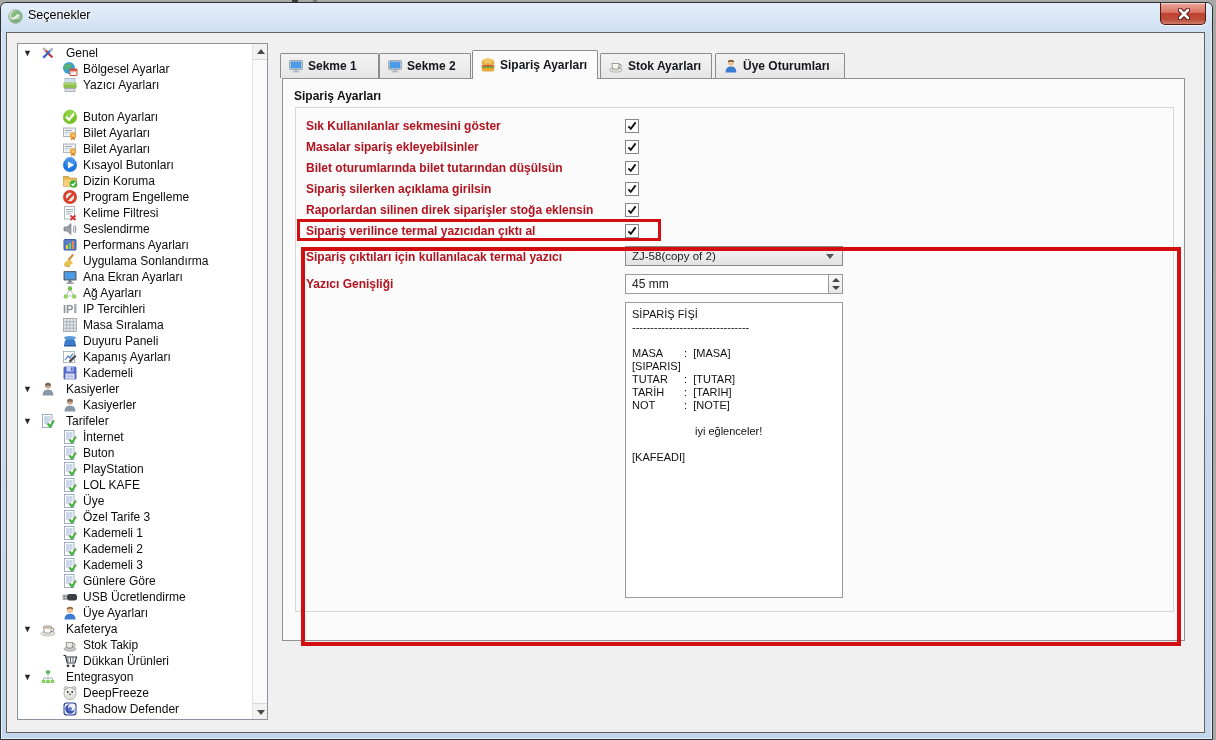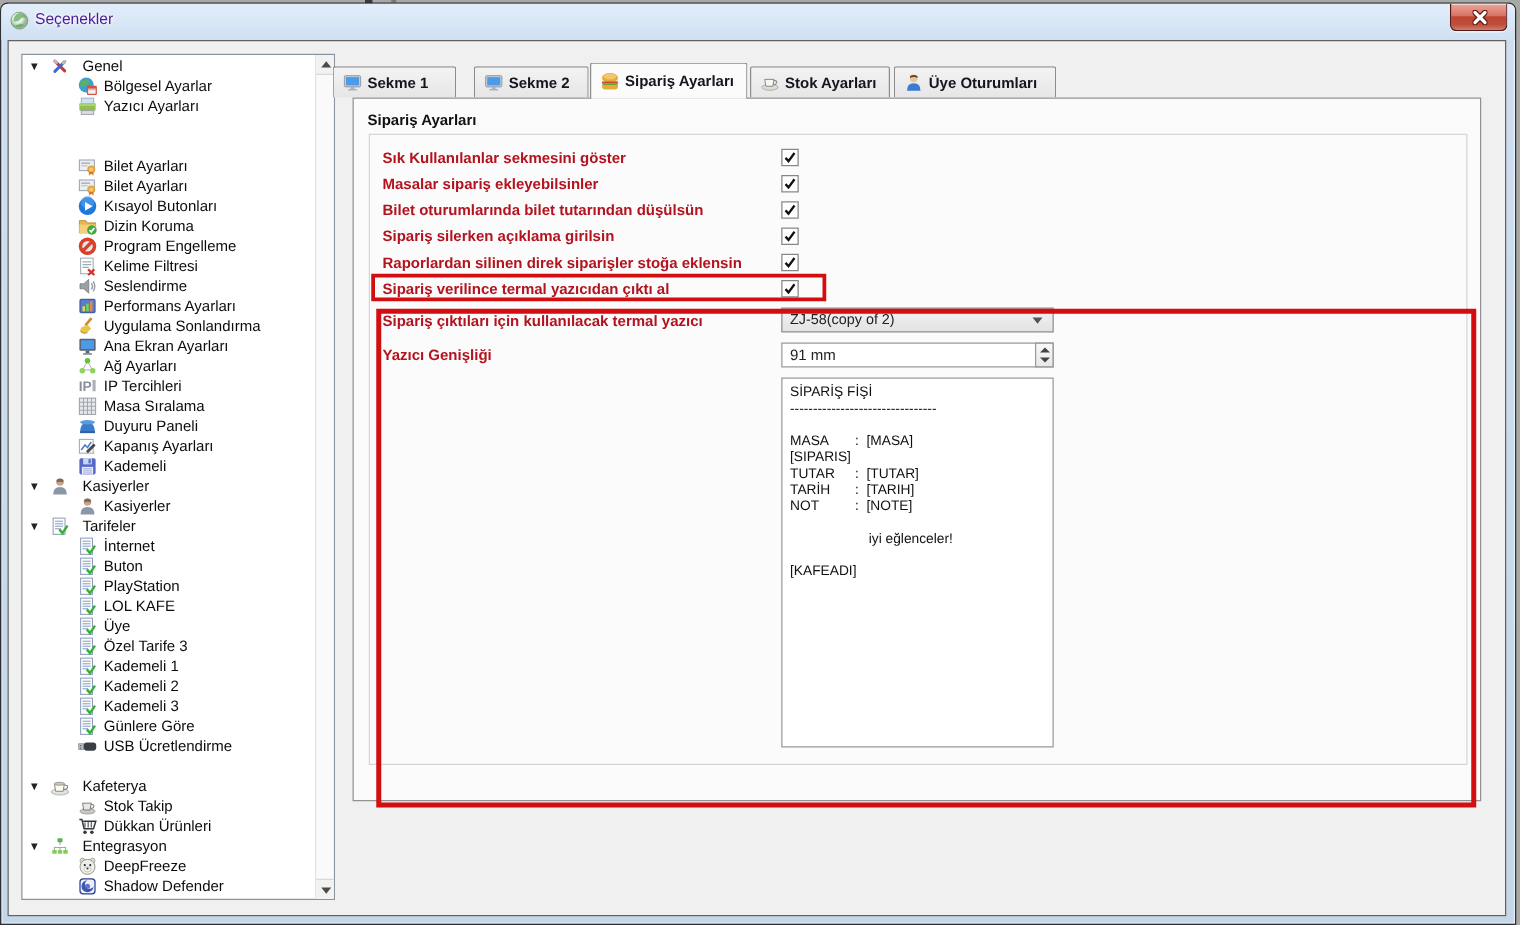--- a/index.html
+++ b/index.html
@@ -1,20 +1,20 @@
 <!DOCTYPE html>
 <html><head><meta charset="utf-8"><style>
 *{margin:0;padding:0;box-sizing:border-box}
 html,body{width:1216px;height:740px;overflow:hidden}
 body{font-family:"Liberation Sans",sans-serif;position:relative;background:#aeaeaa}
 #screen{position:absolute;inset:0;width:1216px;height:740px;background:#a8a8a4}
 #win{position:absolute;left:0;top:2px;width:1213px;height:738px;border:1px solid #2e3238;border-radius:6px 6px 0 0;background:linear-gradient(to bottom,#dce9f7 0,#cddef1 30px,#c3d6ea 100%);box-shadow:inset 0 0 0 1px rgba(255,255,255,.6)}
 #titlebar{position:absolute;left:1px;top:3px;width:1211px;height:29px;border-radius:6px 6px 0 0;background:linear-gradient(to bottom,#e3eefa,#cfe0f2)}
 #ticon{position:absolute;left:8px;top:9px;width:15px;height:15px}
-#ttext{position:absolute;left:28px;top:8px;font-size:12.5px;color:#4c1d95;text-shadow:0 0 3px #fff,0 0 6px #fff}
+#ttext{position:absolute;left:28px;top:8px;font-size:12.5px;color:#000000;text-shadow:0 0 3px #fff,0 0 6px #fff}
 #closebtn{position:absolute;left:1160px;top:3px;width:46px;height:22px;border:1px solid #50191a;border-top:none;border-radius:0 0 5px 5px;background:linear-gradient(to bottom,#eba79a 0,#d87463 45%,#c14231 50%,#bd4f3c 80%,#cf7f6c 100%);box-shadow:0 1px 0 rgba(255,255,255,.7),inset 0 1px 0 rgba(255,255,255,.55)}
 #client{position:absolute;left:6px;top:32px;width:1199px;height:701px;background:#f0f0f0;border:1px solid #626262}
 #tree{position:absolute;left:17px;top:43px;width:251px;height:677px;background:#fff;border:1px solid #8a939e;overflow:hidden}
 .tr{position:absolute;left:1px;height:16px;width:232px;font-size:12px;line-height:16px;color:#0c0c0c;white-space:nowrap}
 .tr.sel{background:#3390f8;color:#fff}
 .arw{position:absolute;left:4px;top:0;font-size:9px;color:#222;line-height:16px}
 .ic{position:absolute;top:0;width:16px;height:16px}
 .ic svg{width:16px;height:16px;display:block}
 .tt{position:absolute;top:0}
 #vscroll{position:absolute;left:234px;top:0;width:16px;height:675px;background:#fafafa;border-left:1px solid #e4e4e4}
@@ -108,20 +108,30 @@
         <span class="ic" style="left:43px">
           <svg viewBox="0 0 16 16">
             <rect x="3" y="1.5" width="10" height="4.5" fill="#cfe2f5" stroke="#9ab" stroke-width=".7"></rect>
             <rect x="1.5" y="5.5" width="13" height="6" rx="1" fill="#8fc050"></rect>
             <rect x="1.5" y="5.5" width="13" height="2.2" rx="1" fill="#aad470"></rect>
             <rect x="3" y="11.5" width="10" height="3" fill="#d8dde2" stroke="#99a" stroke-width=".7"></rect>
           </svg>
         </span>
         <span class="tt" style="left:64px">Yazıcı Ayarları</span>
       </div>
+<div class="tr" style="top:65px">
+        <span class="ic" style="left:43px">
+          <svg viewBox="0 0 16 16">
+            <circle cx="8" cy="8" r="7" fill="#77c226"></circle>
+            <circle cx="8" cy="5.4" r="5" fill="#97d74d" opacity=".75"></circle>
+            <path d="M4.5 8.2 L7 10.8 L11.5 5" stroke="#fff" stroke-width="2.2" fill="none" stroke-linecap="round"></path>
+          </svg>
+        </span>
+        <span class="tt" style="left:64px">Buton Ayarları</span>
+      </div>
 <div class="tr" style="top:81px">
         <span class="ic" style="left:43px">
           <svg viewBox="0 0 16 16">
             <rect x="1.5" y="3" width="12" height="8.5" fill="#eceff2" stroke="#9aa2ac" stroke-width=".8"></rect>
             <rect x="3" y="5" width="7" height="1.1" fill="#aab"></rect>
             <rect x="3" y="7" width="5" height="1.1" fill="#bcc"></rect>
             <circle cx="11" cy="10.5" r="3.2" fill="#e8a33c"></circle>
             <path d="M9.5 12.5 L9 15.5 L11 14 L13 15.5 L12.5 12.5Z" fill="#d07828"></path>
             <circle cx="11" cy="10.5" r="1.6" fill="#f3c878"></circle>
           </svg>
@@ -456,20 +466,30 @@
 <div class="tr" style="top:545px">
         <span class="ic" style="left:43px">
           <svg viewBox="0 0 16 16">
             <rect x="1" y="6" width="4" height="4.5" fill="#b8bec6" stroke="#888" stroke-width=".6"></rect>
             <rect x="5" y="5" width="10" height="6.5" rx="2.5" fill="#3a3f46"></rect>
             <rect x="2" y="7" width="1" height="1" fill="#666"></rect>
             <rect x="2" y="9" width="1" height="1" fill="#666"></rect>
           </svg>
         </span>
         <span class="tt" style="left:64px">USB Ücretlendirme</span>
+      </div>
+<div class="tr" style="top:561px">
+        <span class="ic" style="left:43px">
+          <svg viewBox="0 0 16 16">
+            <circle cx="8" cy="4.8" r="3.2" fill="#edc49c"></circle>
+            <path d="M4.8 3.2 Q8 0.8 11.2 3.2 L11 4.4 Q8 2.8 5 4.4Z" fill="#8a5a30"></path>
+            <path d="M2.5 14.5 Q2.5 8.8 8 8.8 Q13.5 8.8 13.5 14.5Z" fill="#3a7cd0"></path>
+          </svg>
+        </span>
+        <span class="tt" style="left:64px">Üye Ayarları</span>
       </div>
 <div class="tr" style="top:577px">
         <span class="arw">▼</span>
         <span class="ic" style="left:21px">
           <svg viewBox="0 0 16 16">
             <ellipse cx="8" cy="12.5" rx="7" ry="2.5" fill="#e2e2de" stroke="#a8a8a0" stroke-width=".6"></ellipse>
             <path d="M3.5 6 h8 l-1 6 h-6Z" fill="#fbfbf8" stroke="#888" stroke-width=".8"></path>
             <path d="M11.5 7 q3 0 2.5 2 q-.5 2 -3 1.5" fill="none" stroke="#888" stroke-width="1"></path>
             <ellipse cx="7.5" cy="6" rx="4" ry="1.2" fill="#d8c8a8" stroke="#888" stroke-width=".6"></ellipse>
           </svg>
@@ -544,21 +564,21 @@
       </div>
 <div id="vscroll">
 <div class="sbtn up" style="top:0">
           <i></i>
         </div>
 <div class="sbtn dn" style="bottom:0">
           <i></i>
         </div>
 </div>
 </div>
-<div class="tab" style="left:266px;width:99px"><span class="tic">
+<div class="tab" style="left:280px;width:99px"><span class="tic">
         <svg viewBox="0 0 16 16">
           <rect x="1.5" y="2.5" width="13" height="9" rx="1" fill="#c4cbd4" stroke="#8a929c" stroke-width=".7"></rect>
           <rect x="2.8" y="3.7" width="10.4" height="6.6" fill="#4c9be8"></rect>
           <rect x="6.5" y="11.5" width="3" height="1.8" fill="#aab2bc"></rect>
           <rect x="4.5" y="13.2" width="7" height="1.2" fill="#aab2bc"></rect>
         </svg>
       </span><span>Sekme 1</span></div>
 <div class="tab" style="left:379px;width:92px"><span class="tic">
         <svg viewBox="0 0 16 16">
           <rect x="1.5" y="2.5" width="13" height="9" rx="1" fill="#c4cbd4" stroke="#8a929c" stroke-width=".7"></rect>
@@ -627,21 +647,21 @@
 <div class="rl" style="top:223px">Sipariş verilince termal yazıcıdan çıktı al</div>
 <div class="cb" style="top:224px">
       <svg viewBox="0 0 13 13">
         <path d="M2.6 6.8 L5.2 9.6 L10.4 2.6" stroke="#111" stroke-width="2" fill="none"></path>
       </svg>
     </div>
 
 <div class="rl" style="top:249px">Sipariş çıktıları için kullanılacak termal yazıcı</div>
 <div class="rl" style="top:276px">Yazıcı Genişliği</div>
 <div id="combo">ZJ-58(copy of 2)<span class="da"></span></div>
-<div id="spin">91 mm</div>
+<div id="spin">45 mm</div>
 <div id="spinbtn">
       <span class="u"></span>
       <span class="d"></span>
     </div>
 <div id="tmpl">SİPARİŞ FİŞİ
 --------------------------------
 
 <span class="lw">MASA</span>:  [MASA]
 [SIPARIS]
 <span class="lw">TUTAR</span>:  [TUTAR]

